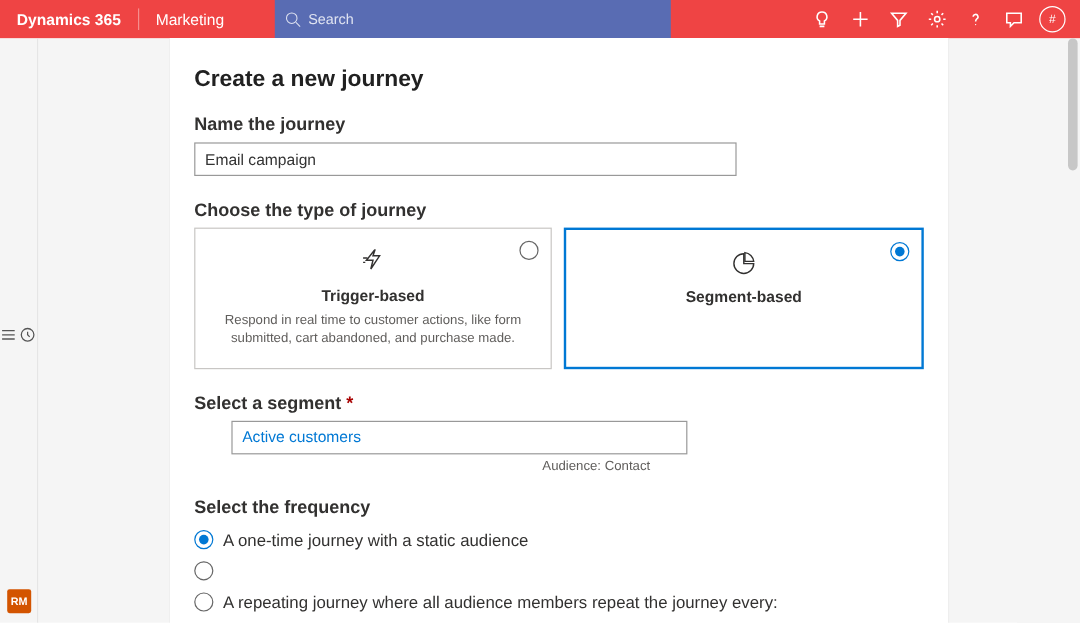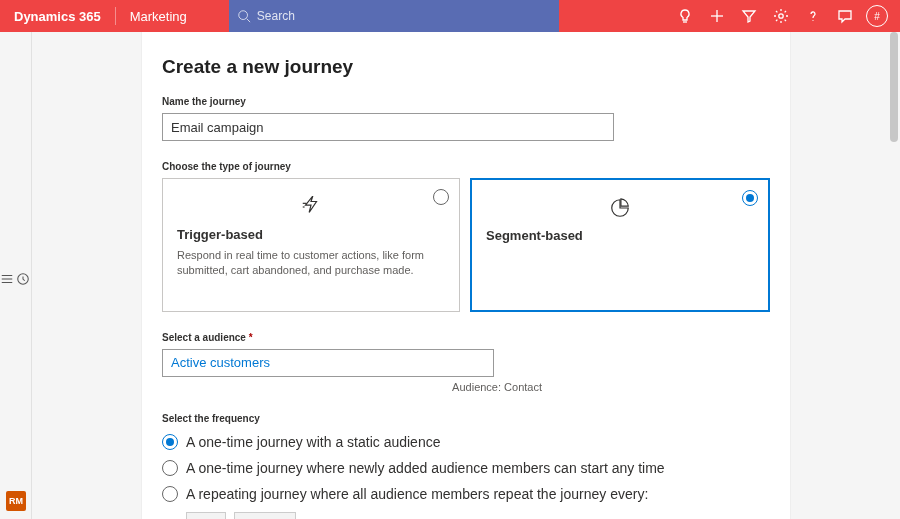--- a/index.html
+++ b/index.html
@@ -28,38 +28,38 @@
   .rail-btn svg { width: 14px; height: 14px; stroke: #555; fill: none; stroke-width: 1.2; }
   .rail-btn.active { background: #fff; border: 1px solid #ddd; }
   .rail-btn.active svg { stroke: #0078d4; }
   .rail-foot { position: absolute; bottom: 8px; left: 6px; width: 20px; height: 20px; background: #d35400; color: #fff; font-size: 9px; font-weight: 600; display: flex; align-items: center; justify-content: center; border-radius: 2px; }
 
   .stage { flex: 1; background: #f5f5f5; display: flex; justify-content: center; position: relative; }
   .panel { width: 650px; background: #fff; border-left: 1px solid #eee; border-right: 1px solid #eee; padding: 24px 20px 20px 20px; overflow-y: auto; }
   .scroll-track { position: absolute; right: 2px; top: 0; width: 8px; height: 110px; background: #c7c7c7; border-radius: 4px; }
 
   h1 { font-size: 19px; font-weight: 600; color: #212121; margin-bottom: 18px; }
-  .lbl { font-size: 10px; color: #323130; font-weight: 600; margin-bottom: 6px; }
+  .lbl { font-size: 15px; color: #323130; font-weight: 600; margin-bottom: 6px; }
   .text-input { width: 452px; height: 28px; border: 1px solid #999; padding: 0 8px; font-size: 13px; color: #333; }
 
   .section-gap { margin-top: 20px; }
 
   .cards { display: flex; gap: 10px; margin-top: 6px; }
-  .card { flex: 1; border: 1px solid #c8c6c4; padding: 14px 14px 32px 14px; position: relative; text-align: left; cursor: pointer; }
+  .card { flex: 1; border: 1px solid #c8c6c4; padding: 14px 14px 16px 14px; position: relative; text-align: center; cursor: pointer; }
   .card.selected { border: 2px solid #0078d4; }
   .card .radio-dot { position: absolute; top: 10px; right: 10px; width: 16px; height: 16px; border: 1px solid #666; border-radius: 50%; background: #fff; }
   .card.selected .radio-dot { border: 1px solid #0078d4; }
   .card.selected .radio-dot::after { content: ""; position: absolute; top: 3px; left: 3px; width: 8px; height: 8px; background: #0078d4; border-radius: 50%; }
   .card .icon-wrap { height: 28px; display: flex; align-items: center; justify-content: center; margin-bottom: 6px; }
   .card .icon-wrap svg { width: 22px; height: 22px; stroke: #323130; fill: none; stroke-width: 1.3; }
   .card-title { font-size: 13px; font-weight: 600; color: #323130; margin-bottom: 6px; }
   .card-desc { font-size: 11px; color: #605e5c; line-height: 1.4; }
 
   .req-star { color: #a80000; }
-  .seg-input { width: 332px; height: 28px; border: 1px solid #999; padding: 0 8px; font-size: 13px; color: #0078d4; }
+  .seg-input { width: 380px; height: 28px; border: 1px solid #999; padding: 0 8px; font-size: 13px; color: #0078d4; margin-left: 31px; }
   .hint-right { width: 380px; text-align: right; font-size: 11px; color: #605e5c; margin-top: 4px; }
 
   .radio-row { display: flex; align-items: center; gap: 8px; margin: 10px 0 0 0; font-size: 14px; color: #323130; cursor: pointer; }
   .radio-circle { width: 16px; height: 16px; border: 1px solid #666; border-radius: 50%; position: relative; flex-shrink: 0; }
   .radio-row.selected .radio-circle { border-color: #0078d4; }
   .radio-row.selected .radio-circle::after { content: ""; position: absolute; top: 3px; left: 3px; width: 8px; height: 8px; background: #0078d4; border-radius: 50%; }
 
   .repeat-ctrl { display: flex; gap: 8px; margin: 10px 0 0 24px; }
   .num-box { width: 40px; height: 26px; border: 1px solid #ccc; background: #f3f3f3; text-align: center; font-size: 12px; color: #888; }
   .sel-box { width: 62px; height: 26px; border: 1px solid #ccc; background: #f3f3f3; display: flex; align-items: center; justify-content: space-between; padding: 0 6px; font-size: 12px; color: #888; }
@@ -254,34 +254,33 @@
               <svg viewBox="0 0 24 24">
                 <path d="M12 3a9 9 0 1 0 9 9h-9z"></path>
                 <path d="M13 2a9 9 0 0 1 8 8h-8z"></path>
               </svg>
             </div>
           <div class="card-title">Segment-based</div>
         </div>
       </div>
 
       <div class="section-gap"></div>
-      <div class="lbl"><span>Select a audience</span> <span class="req-star">*</span></div>
+      <div class="lbl"><span>Select a segment</span> <span class="req-star">*</span></div>
       <input class="seg-input" type="text" value="Active customers" style="">
       <div class="hint-right">Audience: Contact</div>
 
       <div class="section-gap"></div>
       <div class="lbl">Select the frequency</div>
 
       <div class="radio-row selected">
         <span class="radio-circle"></span>
         <span>A one-time journey with a static audience</span>
       </div>
       <div class="radio-row">
         <span class="radio-circle"></span>
-        <span>A one-time journey where newly added audience members can start any time</span>
       </div>
       <div class="radio-row">
         <span class="radio-circle"></span>
         <span>A repeating journey where all audience members repeat the journey every:</span>
       </div>
       <div class="repeat-ctrl">
         <input class="num-box" disabled="" value="1" style="">
         <div class="sel-box">
           
           

